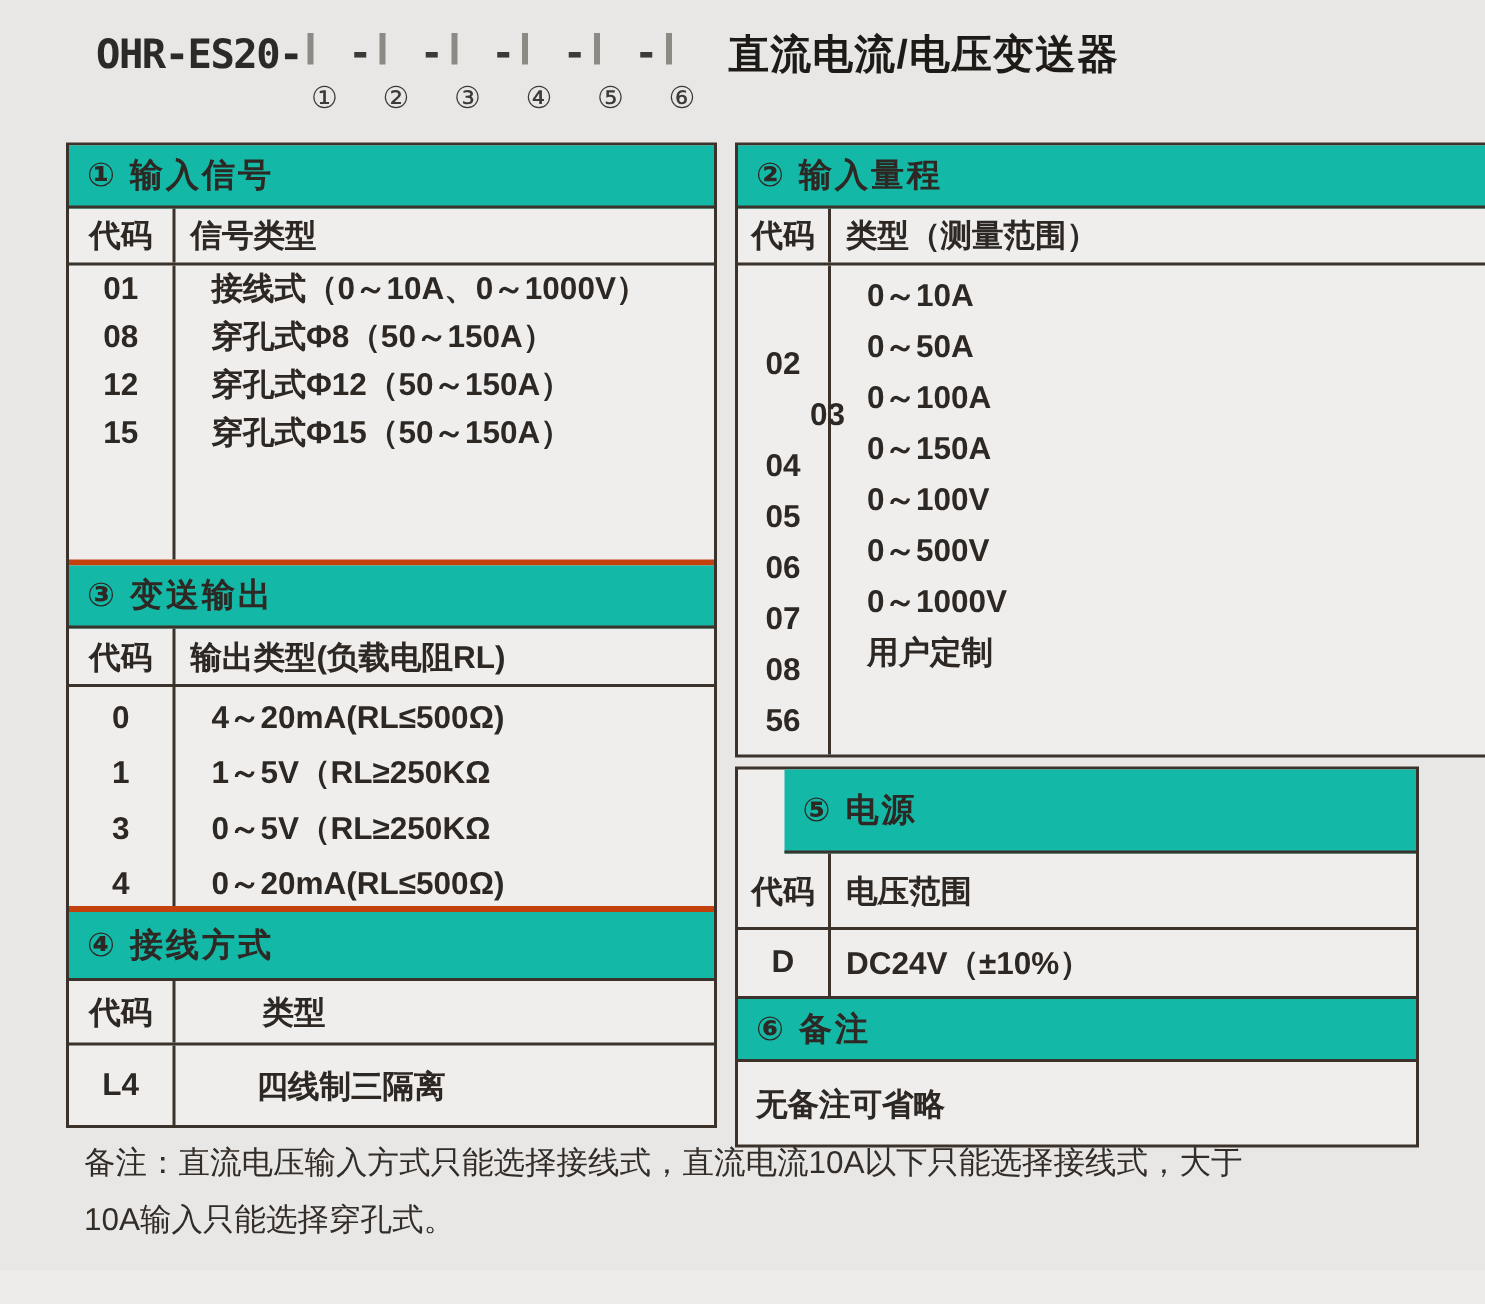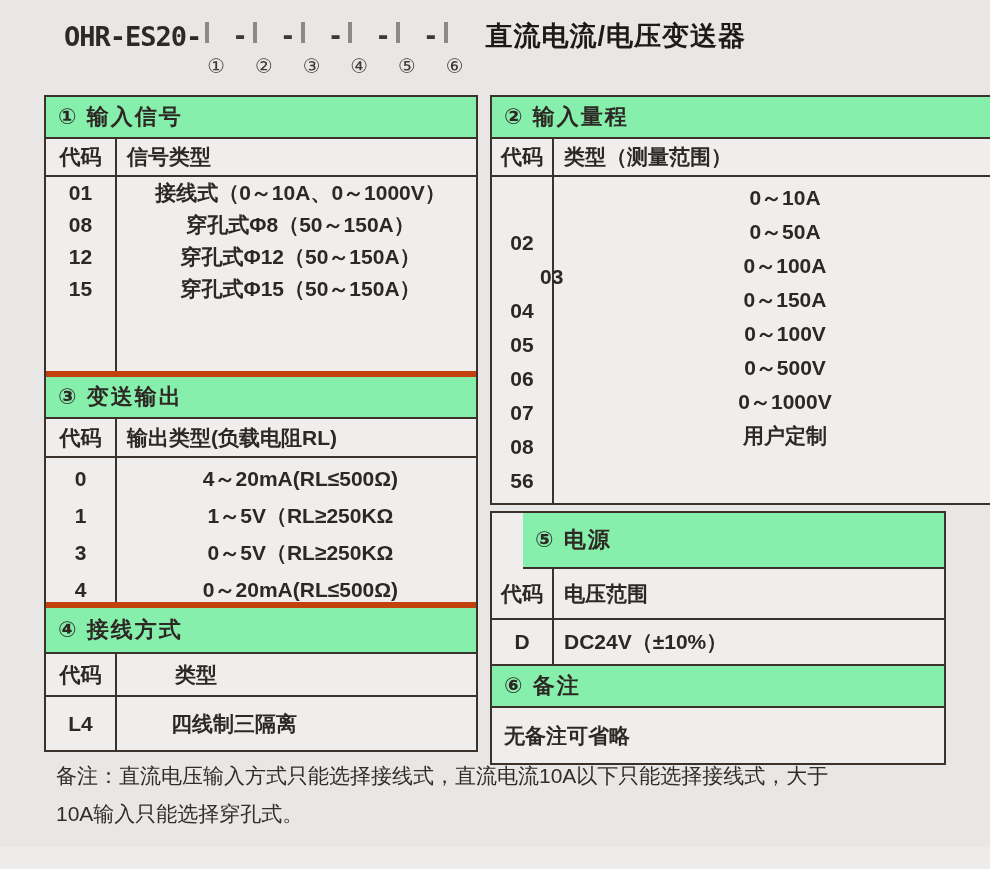--- a/index.html
+++ b/index.html
@@ -37,46 +37,46 @@
     margin-left:16px;font-size:27px;font-weight:bold;color:#1d1a17;
     letter-spacing:1px;white-space:nowrap;
   }
   
   .tbl{
     position:absolute;box-sizing:border-box;
     border:2px solid #3b322c;background:#efeeec;
   }
   .band{
     box-sizing:border-box;
-    background:#86efac;border-bottom:2px solid #3b322c;
+    background:#14b8a6;border-bottom:2px solid #3b322c;
     display:flex;align-items:center;padding-left:12px;
     font-size:22px;font-weight:bold;color:#2e2824;letter-spacing:2px;
   }
   .hdr,.r{
     box-sizing:border-box;display:flex;border-bottom:2px solid #3b322c;
     font-size:21px;font-weight:bold;
   }
   .r.last{border-bottom:none;gap:44px;}
   .cellc{
     box-sizing:border-box;border-right:2px solid #3b322c;
     display:flex;align-items:center;justify-content:center;
     flex-shrink:0;text-align:center;
   }
   .cellt{
     box-sizing:border-box;flex:1;display:flex;align-items:center;
     padding-left:10px;white-space:nowrap;
   }
   .body{
-    box-sizing:border-box;display:flex;border-bottom:6px solid #c2410c;
+    box-sizing:border-box;display:flex;border-bottom:4px solid #c2410c;
     font-size:21px;font-weight:bold;
   }
   .body.last{border-bottom:none;}
   .bcol{box-sizing:border-box;display:flex;flex-direction:column;}
   .bcode{border-right:2px solid #3b322c;flex-shrink:0;text-align:center;}
-  .btype{flex:1;padding-left:8px;align-items:center;}
+  .btype{flex:1;padding-left:24px;}
   .line{white-space:nowrap;}
   .note{
     position:absolute;left:56px;top:757px;width:900px;
     font-size:21px;line-height:38px;font-weight:500;color:#332d29;
   }
   .bottom-strip{
     position:absolute;left:0;top:847px;width:990px;height:22px;
     background:#edecea;
   }
 </style>

